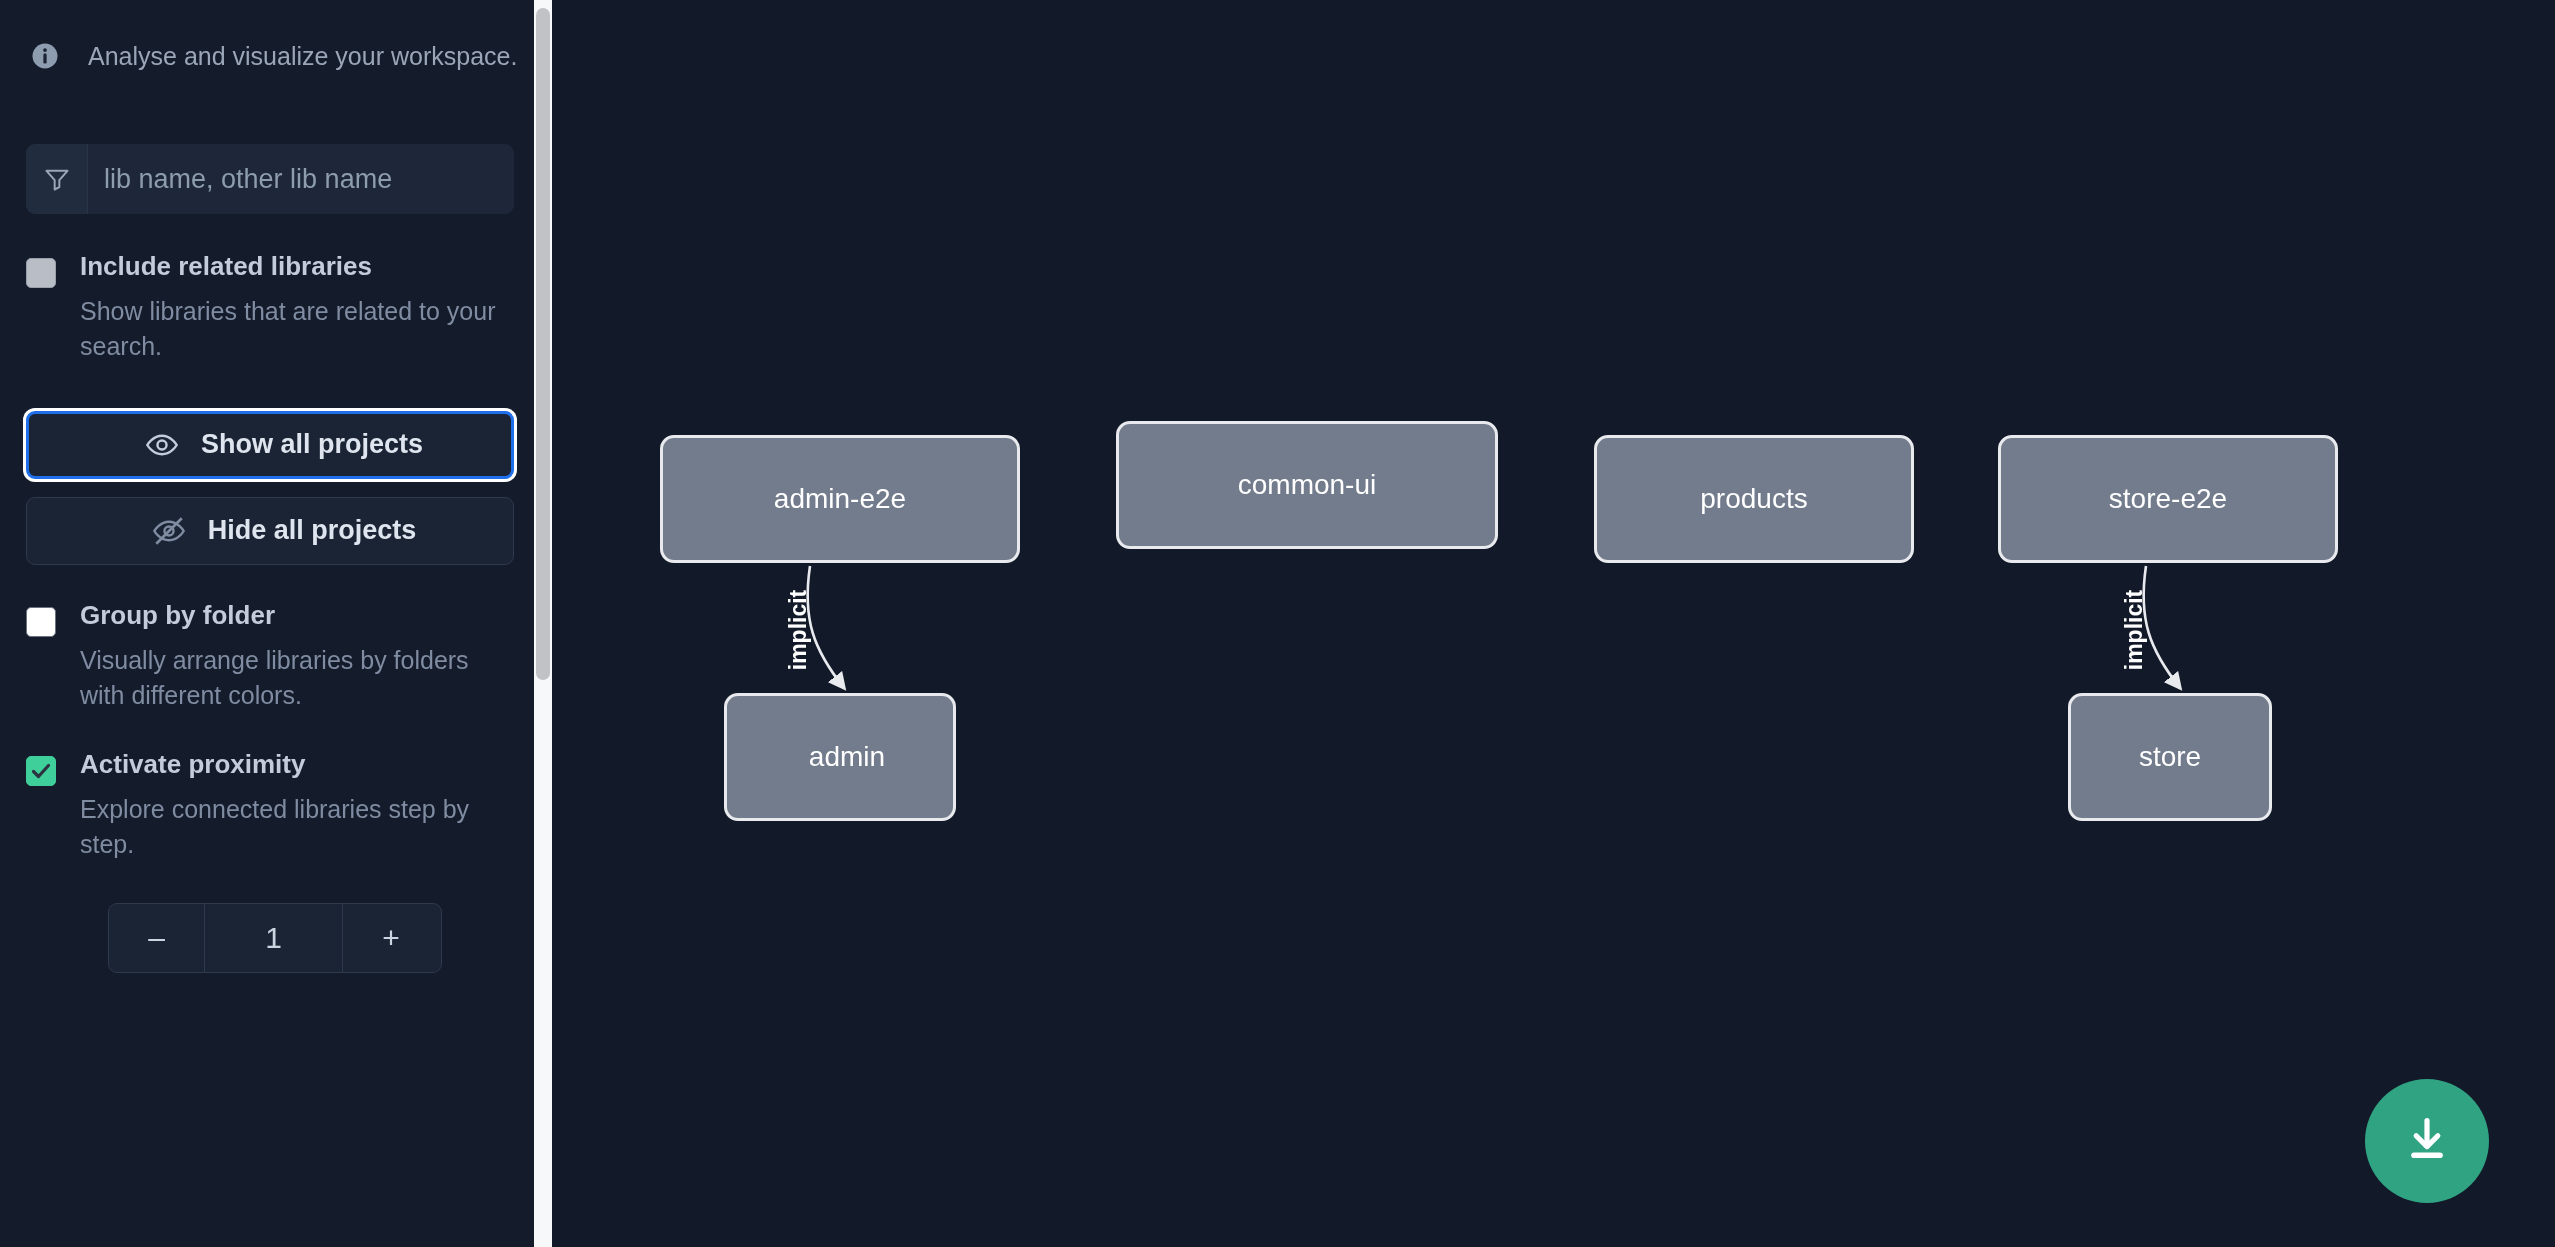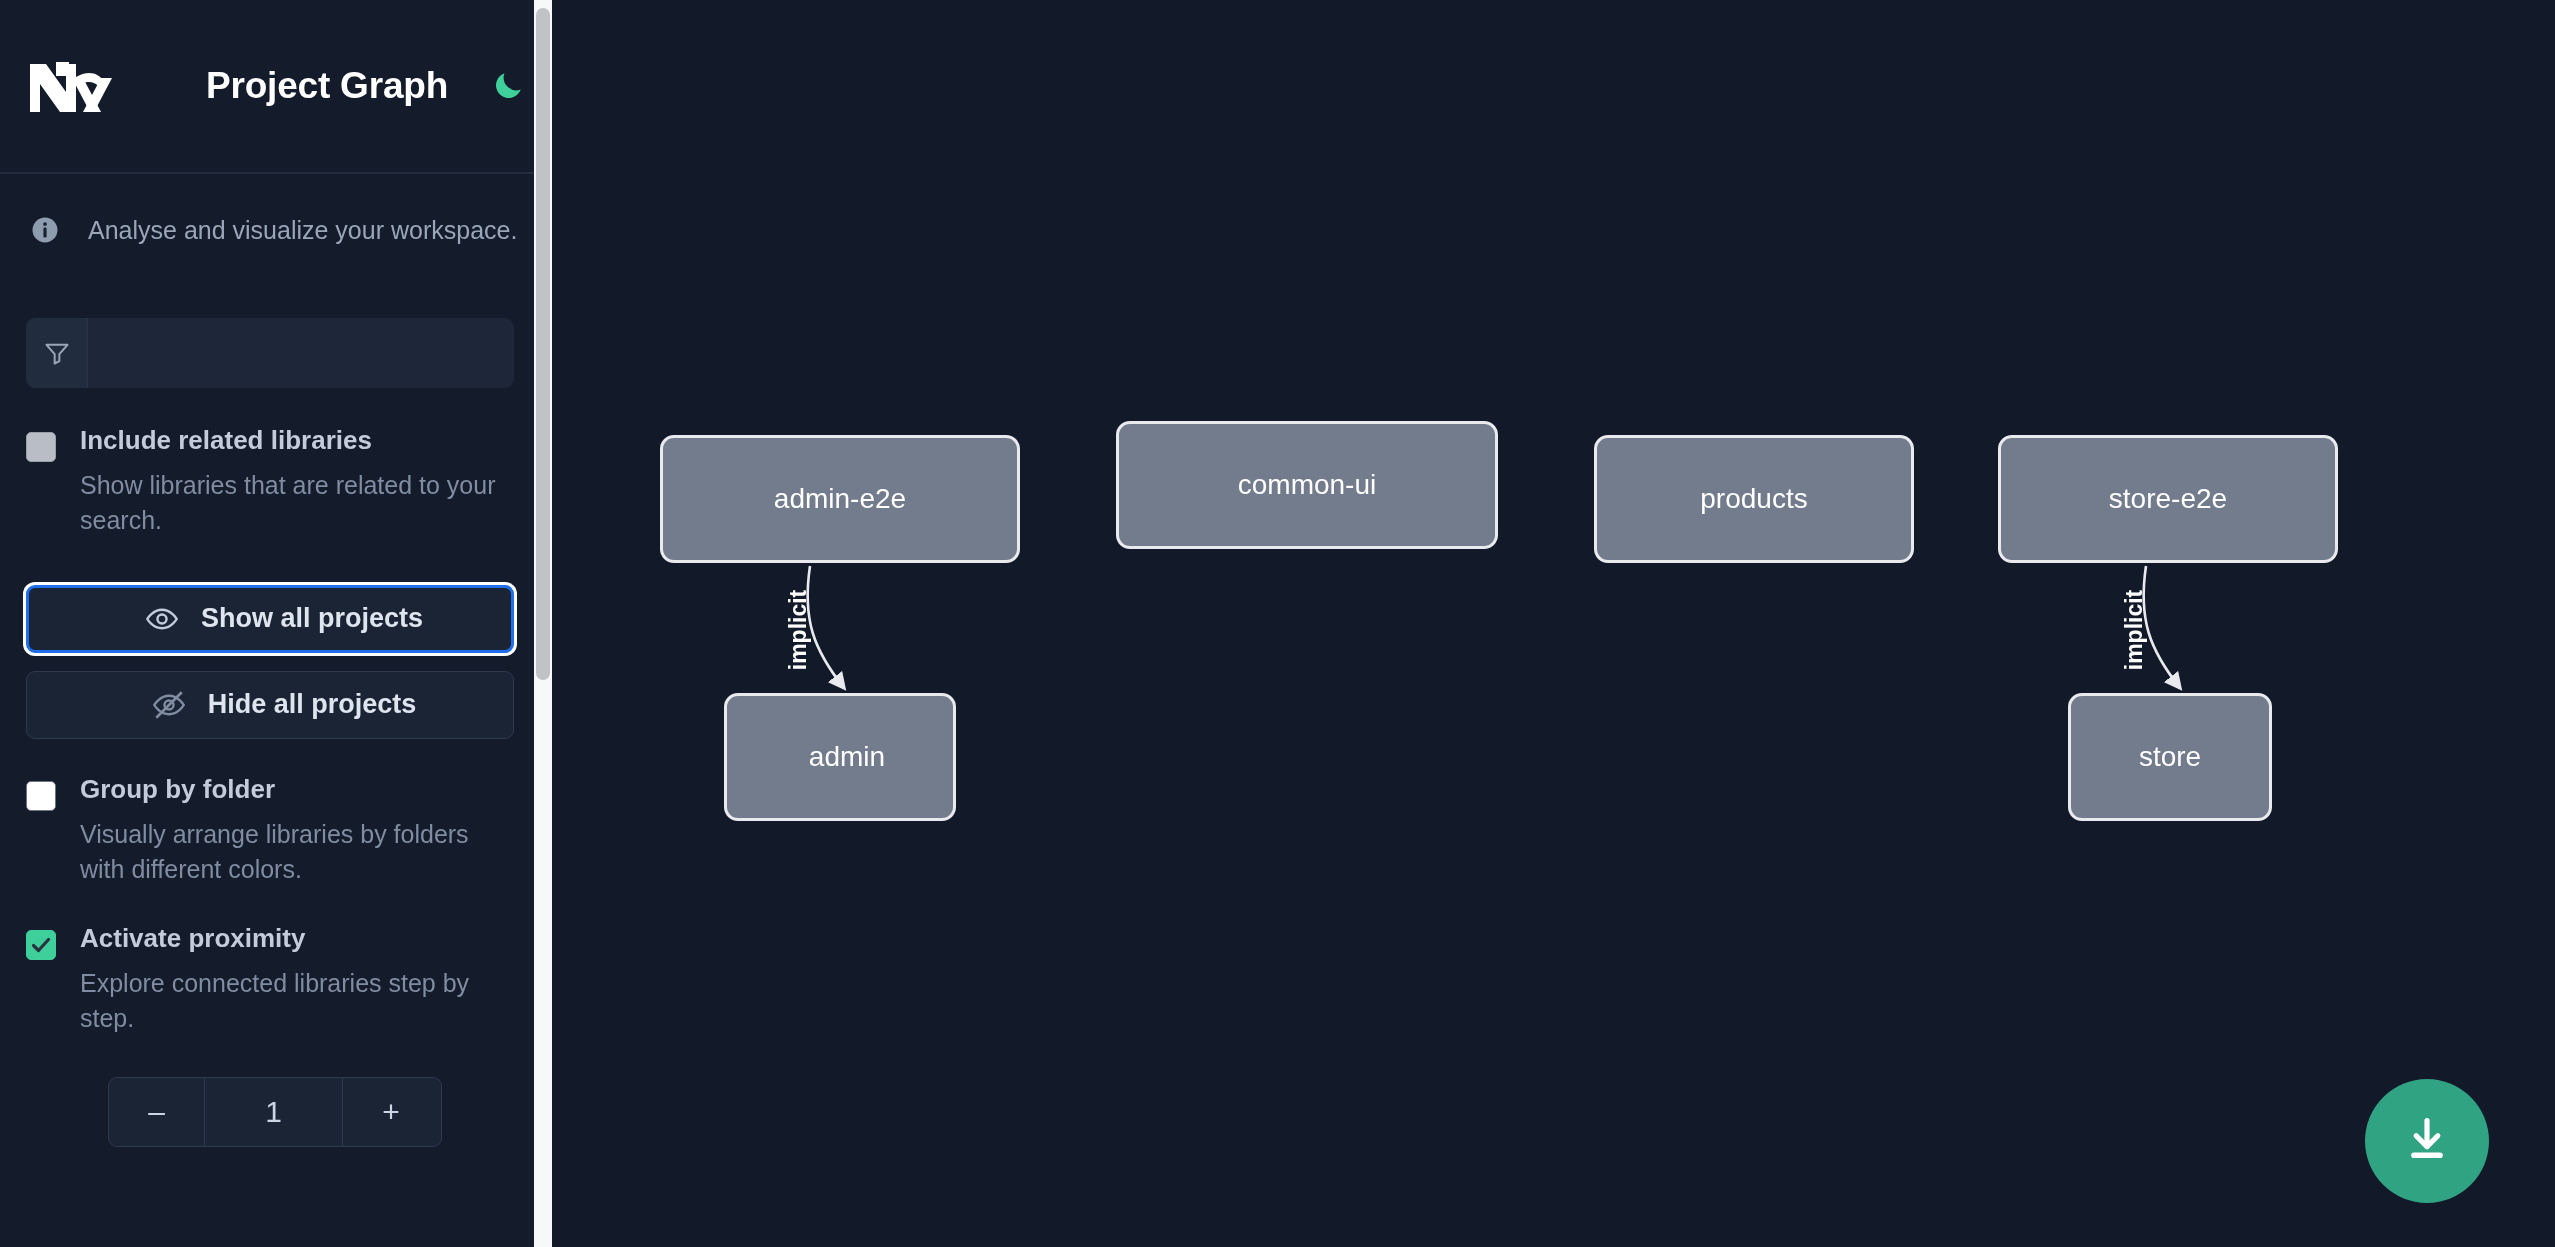--- a/index.html
+++ b/index.html
@@ -167,55 +167,39 @@
   }
 </style>
 </head>
 <body>
 
 <div class="app">
 
   <aside class="sidebar">
     <div class="sidebar-inner">
 
-      <div class="sb-header">
-        <span class="nx-logo">
-          <svg viewBox="0 0 100 64" width="100" height="64" aria-hidden="true">
-            <path fill="#ffffff" d="M4 58V10h16l20 28V10h10v48H34L14 30v28z"></path>
-            <rect x="30" y="8" width="13" height="14" fill="#ffffff"></rect>
-            <path fill="#ffffff" d="M52 22c10-6 22-3 26 6 2 5 1 9-2 12-1-7-6-12-13-12-5 0-9 2-11 6l-6-9z"></path>
-            <path fill="#ffffff" d="M46 24h11l18 34H64z"></path>
-            <path fill="#ffffff" d="M75 24h11L68 58H57z"></path>
-          </svg>
-        </span>
-        <span class="app-title">Project Graph</span>
-        <span class="moon-btn">
-          <svg viewBox="0 0 24 24" width="34" height="34" aria-hidden="true">
-            <path fill="#3ecf9a" d="M21 14.5A9 9 0 0 1 9.5 3 9 9 0 1 0 21 14.5z"></path>
-          </svg>
-        </span>
-      </div>
 
       <div class="sb-info">
         <span class="info-icon">
           <svg viewBox="0 0 24 24" width="30" height="30" aria-hidden="true">
             <circle cx="12" cy="12" r="10" fill="#8e9cb0"></circle>
             <circle cx="12" cy="7.2" r="1.5" fill="#1b2435"></circle>
             <rect x="10.7" y="10" width="2.6" height="8" rx="1" fill="#1b2435"></rect>
           </svg>
         </span>
         <span class="sb-info-text">Analyse and visualize your workspace.</span>
       </div>
 
       <div class="search-wrap">
         <span class="search-icon-box">
           <svg viewBox="0 0 24 24" width="28" height="28" aria-hidden="true">
             <path d="M3 5h18l-7 8v6l-4 2v-8z" fill="none" stroke="#9aa6b8" stroke-width="1.7" stroke-linejoin="round"></path>
           </svg>
         </span>
+        <input class="search-input" type="text" placeholder="lib name, other lib name" style="">
       </div>
 
       <div class="opt-row first">
         <span class="cb cb-disabled"></span>
         <span class="opt-text">
           <div class="opt-label">Include related libraries</div>
           <div class="opt-desc">Show libraries that are related to your search.</div>
         </span>
       </div>
 

